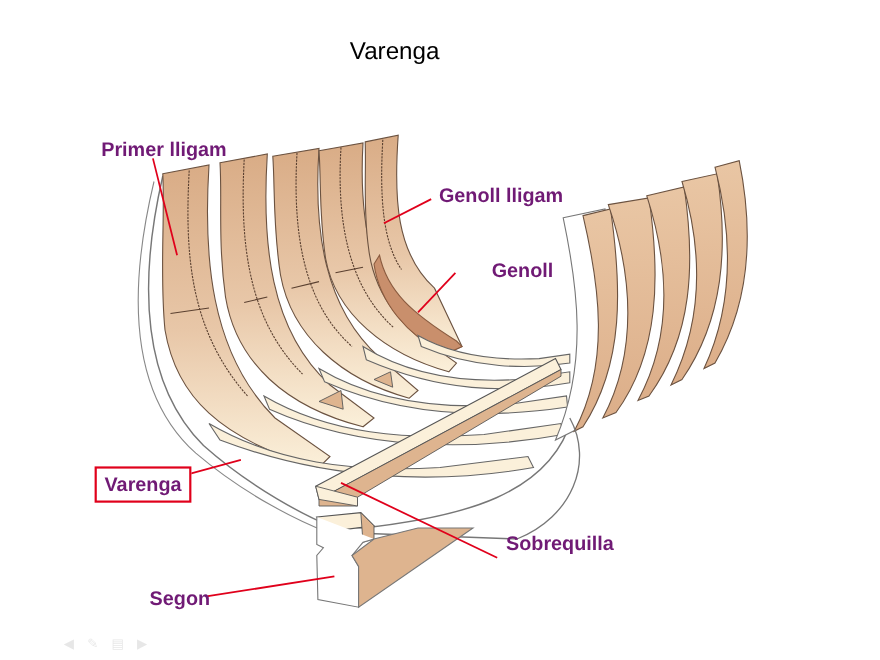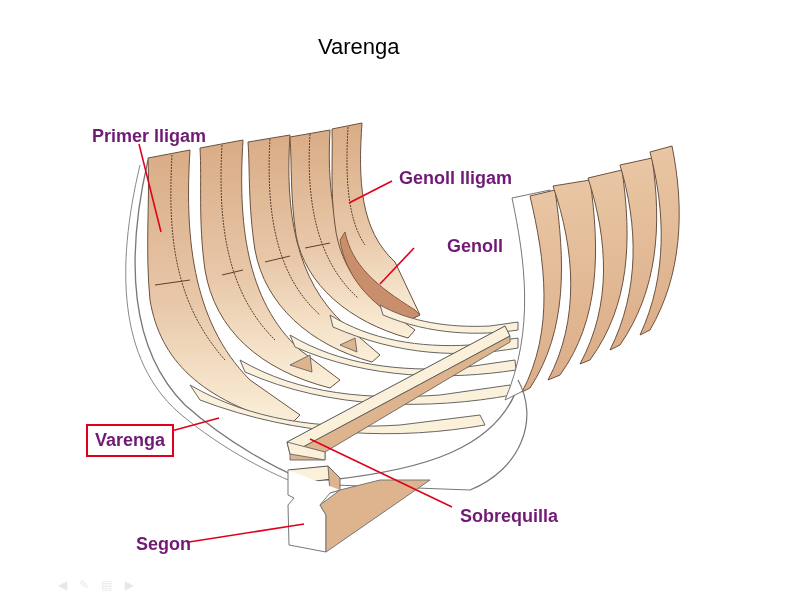--- a/index.html
+++ b/index.html
@@ -102,21 +102,21 @@
     <line x1="153" y1="436" x2="219" y2="418"></line>
     <line x1="452" y1="507" x2="310" y2="439"></line>
     <line x1="189" y1="542" x2="304" y2="524"></line>
   </g>
 </svg>
 
 <div class="lbl" style="left:92px; top:126px;">Primer lligam</div>
 <div class="lbl" style="left:399px; top:168px;">Genoll lligam</div>
 <div class="lbl" style="left:420px; top:236px;margin-left:27px;">Genoll</div>
 <div class="lbl boxed" style="left:86px; top:424px;">Varenga</div>
-<div class="lbl" style="left:460px; top:506px;">Sobrequilla</div>
+<div class="lbl" style="left:460px; top:484px;">Sobrequilla</div>
 <div class="lbl" style="left:136px; top:534px;">Segon</div>
 
 <div class="nav">
   <span>◀</span>
   <span>✎</span>
   <span>▤</span>
   <span>▶</span>
 </div>
 
 </body></html>

